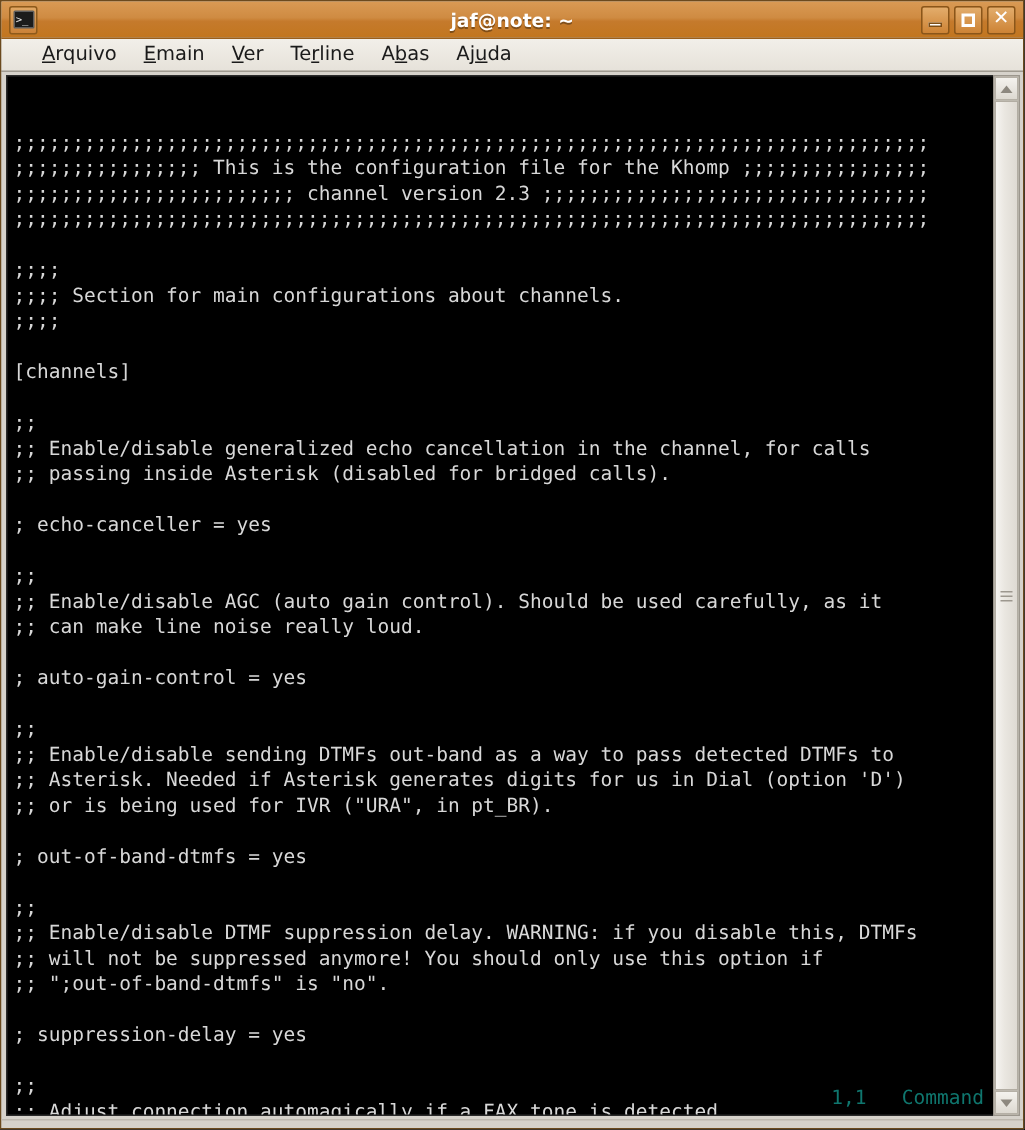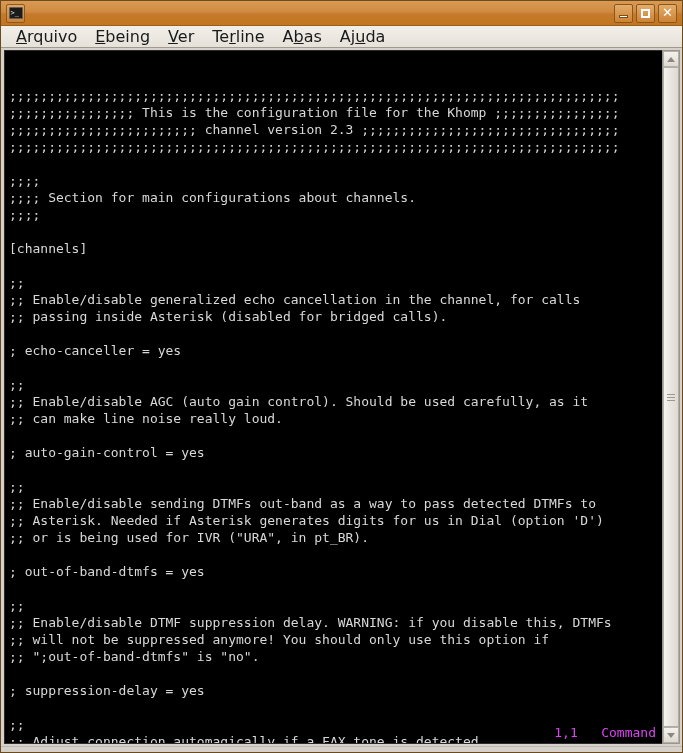--- a/index.html
+++ b/index.html
@@ -87,23 +87,23 @@
   .wbtn .glyph-close { font-weight: bold; font-size: 13px; margin-top: -1px; }
 
   
   #menubar {
     height: 22px;
     flex: 0 0 22px;
     background: linear-gradient(to bottom, #f2efe9, #e6e2da);
     border-bottom: 1px solid #9f9a90;
     display: flex;
     align-items: center;
-    padding-left: 6px;
+    padding-left: 18px;
     font-family: "DejaVu Sans", sans-serif;
-    font-size: 16px;
+    font-size: 13px;
     color: #1a1a1a;
   }
   .menu-item {
     padding: 2px 9px;
     white-space: nowrap;
     cursor: default;
   }
   .menu-item u { text-decoration: underline; }
 
   
@@ -130,21 +130,21 @@
     white-space: pre;
   }
   #term-lines { display: block; }
   .tline { height: 17px; white-space: pre; }
 
   #statusline {
     position: absolute;
     left: 0; right: 0; bottom: 2px;
     height: 17px;
     white-space: pre;
-    color: #d946ef;
+    color: #0f766e;
     text-align: right;
     padding-right: 6px;
   }
   #statusline .sl-pos { }
   #statusline .sl-mode { }
 
   
   #scrollbar {
     flex: 0 0 18px;
     width: 18px;
@@ -209,36 +209,37 @@
 </style>
 </head>
 <body>
 
 <div id="window">
 
   <div id="titlebar">
     <div id="win-icon">
       <div class="screen">&gt;_</div>
     </div>
+    <div id="title-text">jaf@note: ~</div>
     <div id="win-buttons">
       <div class="wbtn">
           <span class="glyph-min"></span>
         </div>
       <div class="wbtn">
           <span class="glyph-max"></span>
         </div>
       <div class="wbtn">
           <span class="glyph-close">✕</span>
         </div>
     </div>
   </div>
 
   <div id="menubar">
     <div class="menu-item"><span></span><u>A</u><span>rquivo</span></div>
-    <div class="menu-item"><span></span><u>E</u><span>being</span></div>
+    <div class="menu-item"><span></span><u>E</u><span>main</span></div>
     <div class="menu-item"><span></span><u>V</u><span>er</span></div>
     <div class="menu-item"><span>Te</span><u>r</u><span>line</span></div>
     <div class="menu-item"><span>A</span><u>b</u><span>as</span></div>
     <div class="menu-item"><span>Aj</span><u>u</u><span>da</span></div>
   </div>
 
   <div id="term-wrap">
 
     <div id="terminal">
       <div id="term-lines"><div class="tline">;;;;;;;;;;;;;;;;;;;;;;;;;;;;;;;;;;;;;;;;;;;;;;;;;;;;;;;;;;;;;;;;;;;;;;;;;;;;;;</div><div class="tline">;;;;;;;;;;;;;;;; This is the configuration file for the Khomp ;;;;;;;;;;;;;;;;</div><div class="tline">;;;;;;;;;;;;;;;;;;;;;;;; channel version 2.3 ;;;;;;;;;;;;;;;;;;;;;;;;;;;;;;;;;</div><div class="tline">;;;;;;;;;;;;;;;;;;;;;;;;;;;;;;;;;;;;;;;;;;;;;;;;;;;;;;;;;;;;;;;;;;;;;;;;;;;;;;</div><div class="tline">&nbsp;</div><div class="tline">;;;;</div><div class="tline">;;;; Section for main configurations about channels.</div><div class="tline">;;;;</div><div class="tline">&nbsp;</div><div class="tline">[channels]</div><div class="tline">&nbsp;</div><div class="tline">;;</div><div class="tline">;; Enable/disable generalized echo cancellation in the channel, for calls</div><div class="tline">;; passing inside Asterisk (disabled for bridged calls).</div><div class="tline">&nbsp;</div><div class="tline">; echo-canceller = yes</div><div class="tline">&nbsp;</div><div class="tline">;;</div><div class="tline">;; Enable/disable AGC (auto gain control). Should be used carefully, as it</div><div class="tline">;; can make line noise really loud.</div><div class="tline">&nbsp;</div><div class="tline">; auto-gain-control = yes</div><div class="tline">&nbsp;</div><div class="tline">;;</div><div class="tline">;; Enable/disable sending DTMFs out-band as a way to pass detected DTMFs to</div><div class="tline">;; Asterisk. Needed if Asterisk generates digits for us in Dial (option 'D')</div><div class="tline">;; or is being used for IVR ("URA", in pt_BR).</div><div class="tline">&nbsp;</div><div class="tline">; out-of-band-dtmfs = yes</div><div class="tline">&nbsp;</div><div class="tline">;;</div><div class="tline">;; Enable/disable DTMF suppression delay. WARNING: if you disable this, DTMFs</div><div class="tline">;; will not be suppressed anymore! You should only use this option if</div><div class="tline">;; ";out-of-band-dtmfs" is "no".</div><div class="tline">&nbsp;</div><div class="tline">; suppression-delay = yes</div><div class="tline">&nbsp;</div><div class="tline">;;</div><div class="tline">;; Adjust connection automagically if a FAX tone is detected.</div></div>

